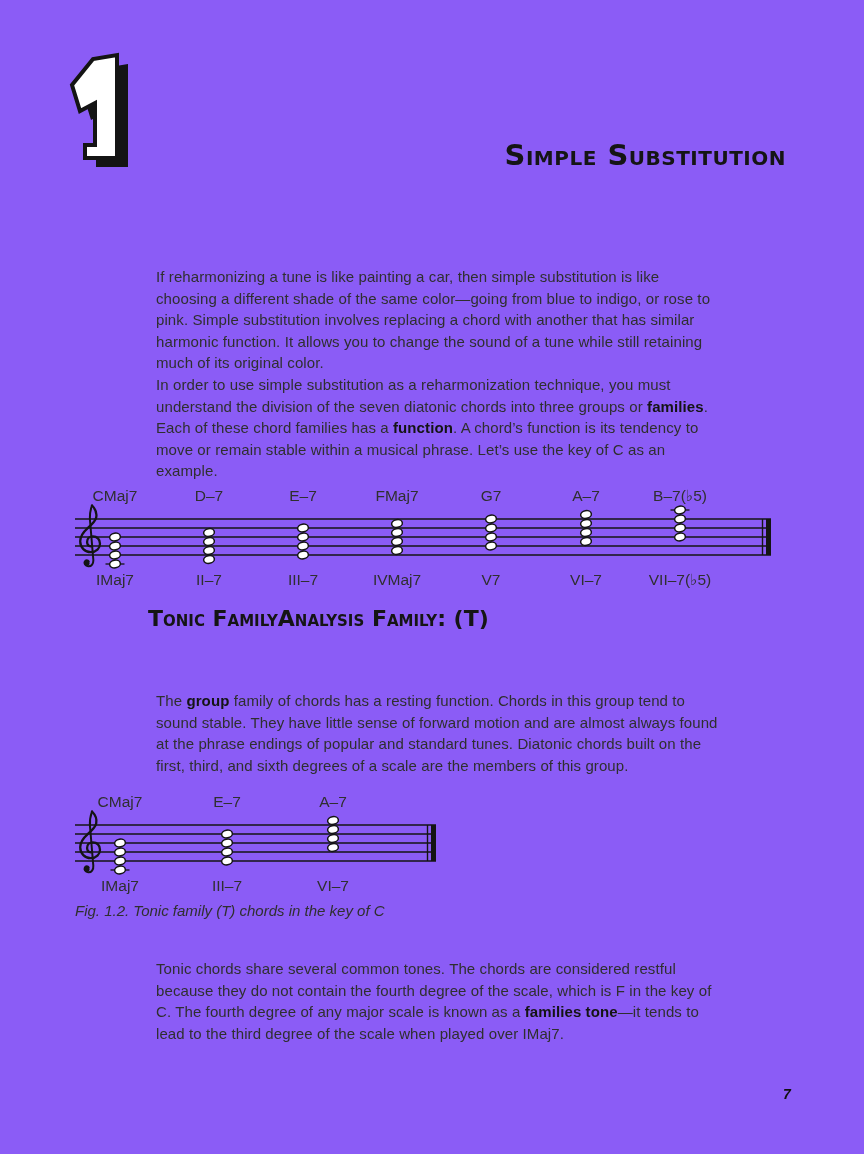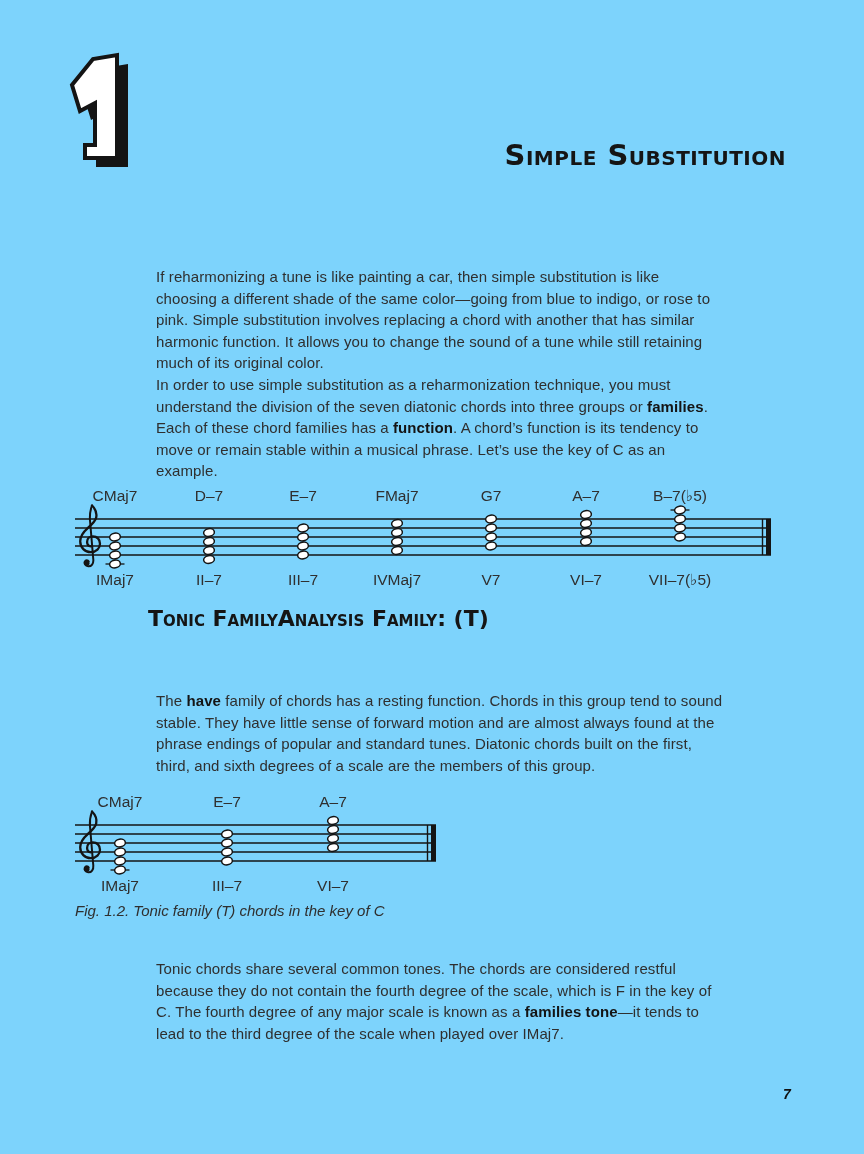--- a/index.html
+++ b/index.html
@@ -1,16 +1,16 @@
 <!DOCTYPE html>
 <html><head>
 <meta charset="utf-8">
 <style>
   html,body{margin:0;padding:0;background:#ffffff;}
-  .page{position:relative;width:864px;height:1154px;background:#7dd3fc;
+  .page{position:relative;width:864px;height:1154px;background:#8b5cf6;
         font-family:"Liberation Sans",sans-serif;color:#2e2e2e;overflow:hidden;}
   .chapter-num{position:absolute;left:55px;top:45px;}
   .page-title{position:absolute;right:78px;top:138px;margin:0;
         font-family:"DejaVu Sans",sans-serif;font-weight:bold;font-variant:small-caps;
         font-size:29px;letter-spacing:0.5px;color:#151515;white-space:nowrap;}
   .body-par{position:absolute;left:156px;width:568px;margin:0;
         font-size:15px;line-height:21.6px;letter-spacing:0.1px;color:#2f2f2f;}
   .body-par b{color:#141414;margin-top:48px;}
   .sec-head{position:absolute;left:148px;top:606px;width:564px;display:flex;
         justify-content:flex-start;font-family:"DejaVu Sans",sans-serif;
@@ -96,21 +96,21 @@
         <ellipse cx="610" cy="45" rx="5.4" ry="3.9" transform="rotate(-10 610 45)" fill="#ffffff" stroke="#141414" stroke-width="1.5"></ellipse>
         <ellipse cx="610" cy="36" rx="5.4" ry="3.9" transform="rotate(-10 610 36)" fill="#ffffff" stroke="#141414" stroke-width="1.5"></ellipse>
         <ellipse cx="610" cy="27" rx="5.4" ry="3.9" transform="rotate(-10 610 27)" fill="#ffffff" stroke="#141414" stroke-width="1.5"></ellipse>
       </svg></div>
 
   <div class="sec-head">
     <span>Tonic Family</span>
     <span>Analysis Family: (T)</span>
   </div>
 
-  <p class="body-par" style="top:690px"><span>The </span><b>have</b><span> family of chords has a resting function. Chords in this group tend to sound stable. They have little sense of forward motion and are almost always found at the phrase endings of popular and standard tunes. Diatonic chords built on the first, third, and sixth degrees of a scale are the members of this group.</span></p>
+  <p class="body-par" style="top:690px"><span>The </span><b>group</b><span> family of chords has a resting function. Chords in this group tend to sound stable. They have little sense of forward motion and are almost always found at the phrase endings of popular and standard tunes. Diatonic chords built on the first, third, and sixth degrees of a scale are the members of this group.</span></p>
 
   <div class="figure" style="left:70px;top:789px"><svg width="380" height="112" viewBox="0 0 380 112">
         <line x1="5" y1="36" x2="366" y2="36" stroke="#141414" stroke-width="1.3"></line>
         <line x1="5" y1="45" x2="366" y2="45" stroke="#141414" stroke-width="1.3"></line>
         <line x1="5" y1="54" x2="366" y2="54" stroke="#141414" stroke-width="1.3"></line>
         <line x1="5" y1="63" x2="366" y2="63" stroke="#141414" stroke-width="1.3"></line>
         <line x1="5" y1="72" x2="366" y2="72" stroke="#141414" stroke-width="1.3"></line>
         <line x1="357.5" y1="36" x2="357.5" y2="72" stroke="#141414" stroke-width="1.4"></line>
         <rect x="361" y="36" width="5" height="36" fill="#141414"></rect>
         <g transform="translate(19,36)">

